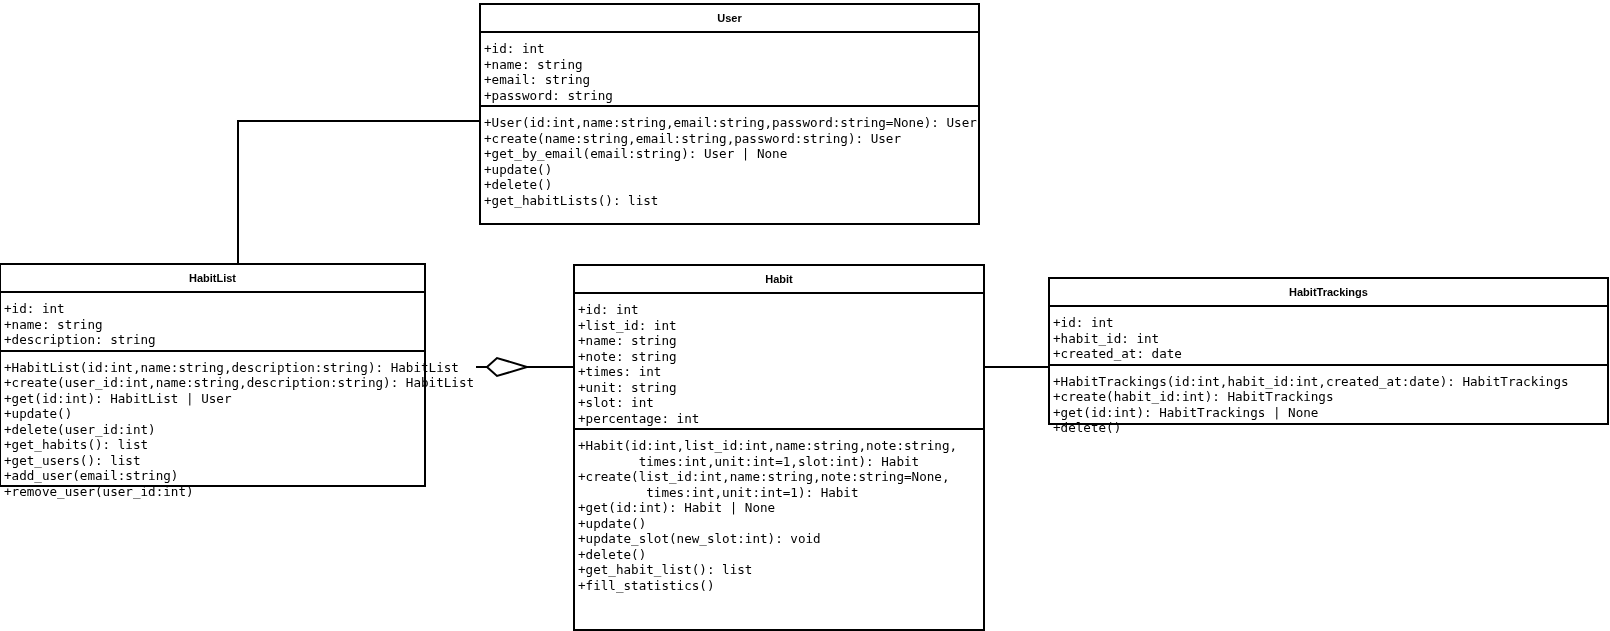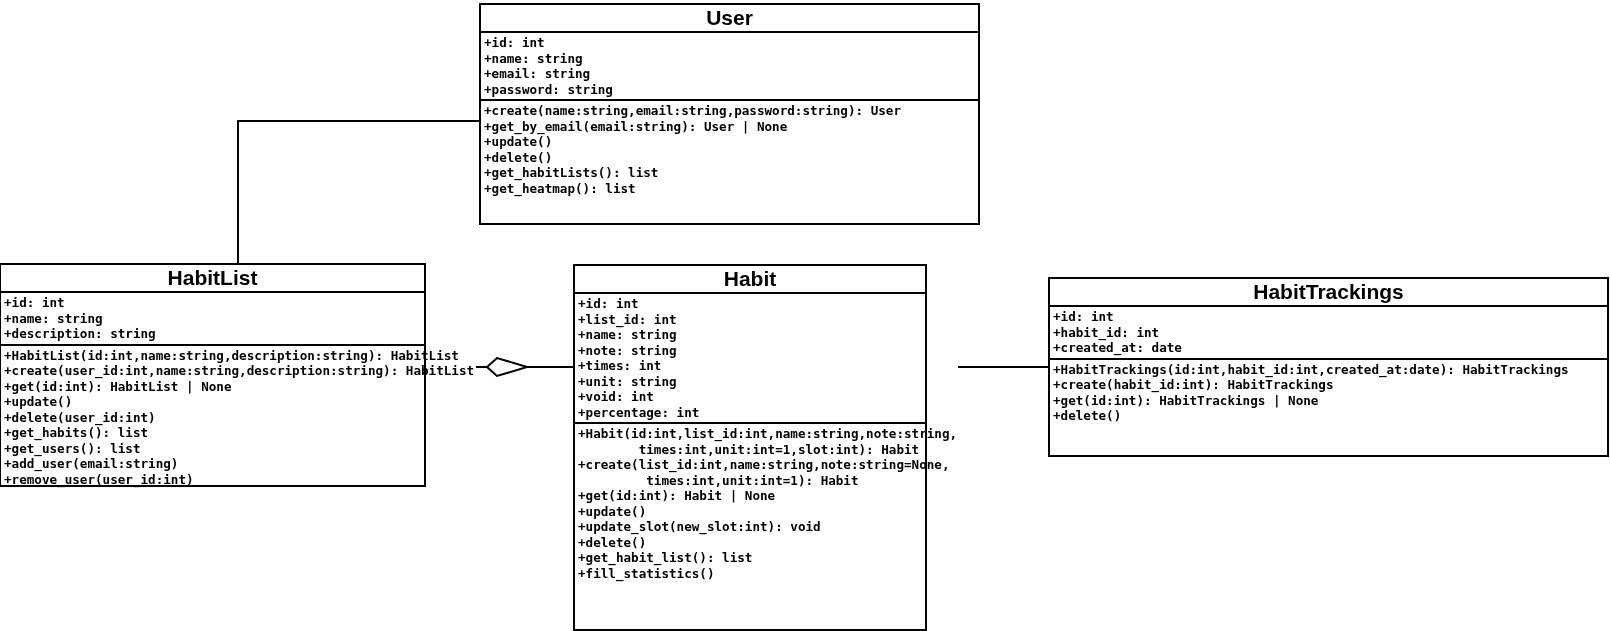--- a/index.html
+++ b/index.html
@@ -27,21 +27,21 @@
     box-sizing: border-box;
     border: 2px solid #000000;
     background: #ffffff;
     overflow: visible;
     z-index: 3;
   }
   .uml-title {
     text-align: center;
     font-family: "Liberation Sans", sans-serif;
     font-weight: bold;
-    font-size: 21px;
+    font-size: 11px;
     line-height: 26px;
     height: 26px;
     color: #000000;
     white-space: nowrap;
     overflow: hidden;
   }
   .uml-sep {
     height: 0;
     border-top: 2px solid #000000;
     font-size: 0;
@@ -54,21 +54,21 @@
   .uml-row {
     font-family: "DejaVu Sans Mono", "Liberation Mono", monospace;
     font-size: 12.6px;
     line-height: 15.5px;
     height: 15.5px;
     white-space: pre;
     color: #000000;
     padding-left: 3px;
     overflow: visible;
   }
-  .uml-compartment.first-row-pad { padding-top: 2px; font-weight: bold; }
+  .uml-compartment.first-row-pad { padding-top: 8px; }
   .uml-compartment.last-row-pad  { padding-bottom: 2px; }
 
   
   .line-h, .line-v {
     position: absolute;
     background: #000000;
     z-index: 1;
   }
   .line-h { height: 2px; }
   .line-v { width: 2px; }
@@ -98,80 +98,80 @@
     <div class="uml-title">User</div>
     <div class="uml-sep"></div>
     <div class="uml-compartment first-row-pad last-row-pad">
       <div class="uml-row">+id: int</div>
       <div class="uml-row">+name: string</div>
       <div class="uml-row">+email: string</div>
       <div class="uml-row">+password: string</div>
     </div>
     <div class="uml-sep"></div>
     <div class="uml-compartment first-row-pad last-row-pad">
+      <div class="uml-row">+User(id:int,name:string,email:string,password:string=None): User</div>
       <div class="uml-row">+create(name:string,email:string,password:string): User</div>
       <div class="uml-row">+get_by_email(email:string): User | None</div>
       <div class="uml-row">+update()</div>
       <div class="uml-row">+delete()</div>
       <div class="uml-row">+get_habitLists(): list</div>
-      <div class="uml-row">+get_heatmap(): list</div>
     </div>
   </div>
 
   <div class="uml-class" style="left:-1px; top:263px; width:427px; height:224px;">
     <div class="uml-title">HabitList</div>
     <div class="uml-sep"></div>
     <div class="uml-compartment first-row-pad last-row-pad">
       <div class="uml-row">+id: int</div>
       <div class="uml-row">+name: string</div>
       <div class="uml-row">+description: string</div>
     </div>
     <div class="uml-sep"></div>
     <div class="uml-compartment first-row-pad last-row-pad">
       <div class="uml-row">+HabitList(id:int,name:string,description:string): HabitList</div>
       <div class="uml-row">+create(user_id:int,name:string,description:string): HabitList</div>
-      <div class="uml-row">+get(id:int): HabitList | None</div>
+      <div class="uml-row">+get(id:int): HabitList | User</div>
       <div class="uml-row">+update()</div>
       <div class="uml-row">+delete(user_id:int)</div>
       <div class="uml-row">+get_habits(): list</div>
       <div class="uml-row">+get_users(): list</div>
       <div class="uml-row">+add_user(email:string)</div>
       <div class="uml-row">+remove_user(user_id:int)</div>
     </div>
   </div>
 
-  <div class="uml-class" style="left:573px; top:264px; width:354px; height:367px;">
+  <div class="uml-class" style="left:573px; top:264px; width:412px; height:367px;">
     <div class="uml-title">Habit</div>
     <div class="uml-sep"></div>
     <div class="uml-compartment first-row-pad last-row-pad">
       <div class="uml-row">+id: int</div>
       <div class="uml-row">+list_id: int</div>
       <div class="uml-row">+name: string</div>
       <div class="uml-row">+note: string</div>
       <div class="uml-row">+times: int</div>
       <div class="uml-row">+unit: string</div>
-      <div class="uml-row">+void: int</div>
+      <div class="uml-row">+slot: int</div>
       <div class="uml-row">+percentage: int</div>
     </div>
     <div class="uml-sep"></div>
     <div class="uml-compartment first-row-pad last-row-pad">
       <div class="uml-row">+Habit(id:int,list_id:int,name:string,note:string,</div>
       <div class="uml-row">        times:int,unit:int=1,slot:int): Habit</div>
       <div class="uml-row">+create(list_id:int,name:string,note:string=None,</div>
       <div class="uml-row">         times:int,unit:int=1): Habit</div>
       <div class="uml-row">+get(id:int): Habit | None</div>
       <div class="uml-row">+update()</div>
       <div class="uml-row">+update_slot(new_slot:int): void</div>
       <div class="uml-row">+delete()</div>
       <div class="uml-row">+get_habit_list(): list</div>
       <div class="uml-row">+fill_statistics()</div>
     </div>
   </div>
 
-  <div class="uml-class" style="left:1048px; top:277px; width:561px; height:180px;">
+  <div class="uml-class" style="left:1048px; top:277px; width:561px; height:148px;">
     <div class="uml-title">HabitTrackings</div>
     <div class="uml-sep"></div>
     <div class="uml-compartment first-row-pad last-row-pad">
       <div class="uml-row">+id: int</div>
       <div class="uml-row">+habit_id: int</div>
       <div class="uml-row">+created_at: date</div>
     </div>
     <div class="uml-sep"></div>
     <div class="uml-compartment first-row-pad last-row-pad">
       <div class="uml-row">+HabitTrackings(id:int,habit_id:int,created_at:date): HabitTrackings</div>

